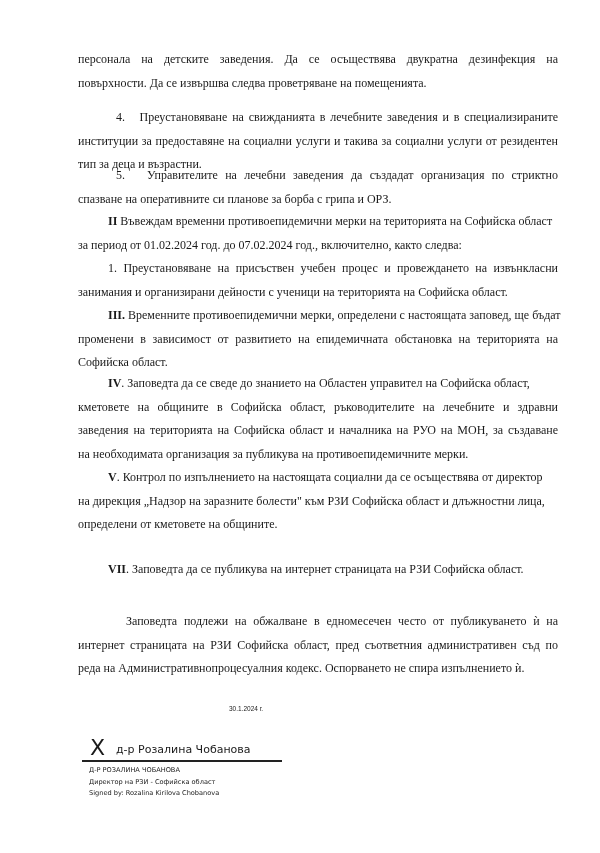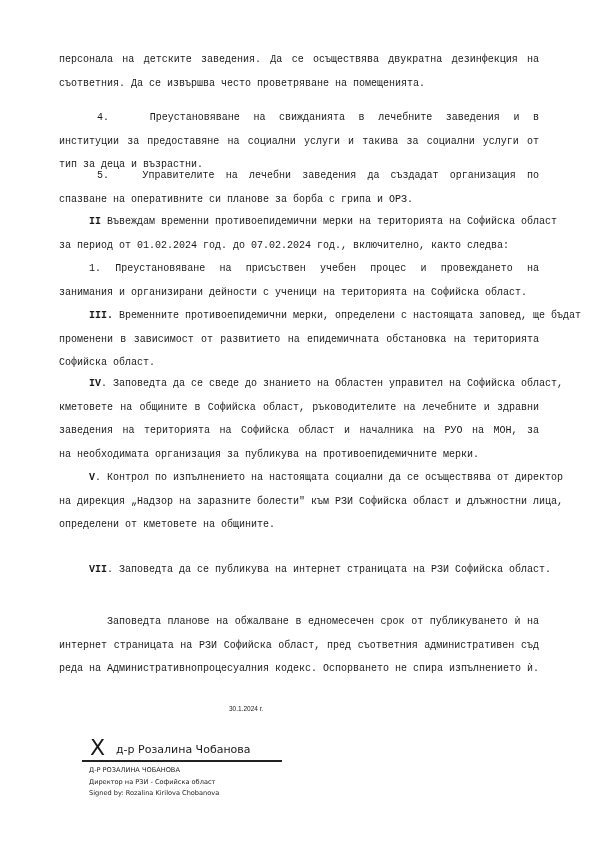--- a/index.html
+++ b/index.html
@@ -1,41 +1,41 @@
 <!DOCTYPE html>
 <html><head>
 <meta charset="utf-8">
 <style>
   html, body { margin: 0; padding: 0; background: #ffffff; }
   body { width: 600px; height: 853px; position: relative; overflow: hidden; color: #1a1a1a; }
   .page { position: absolute; left: 0; top: 0; width: 600px; height: 853px; background: #fff; }
   .txt {
-    position: absolute; left: 59px; width: 480px;
-    font-family: Liberation Mono, monospace; font-size: 10px; line-height: 23.5px;
+    position: absolute; left: 78px; width: 480px;
+    font-family: Liberation Serif, serif; font-size: 12px; line-height: 23.5px;
     text-align: justify; text-align-last: left;
   }
   .line { display: block; height: 23.5px; white-space: nowrap; }
   .just { text-align: justify; text-align-last: justify; white-space: normal; overflow: hidden; }
   .ind { padding-left: 38px; }
   .ind2 { padding-left: 30px; }
   b { font-weight: bold; }
   .date { position: absolute; left: 229px; top: 705px; font-family: "Liberation Sans", sans-serif; font-size: 6.5px; }
   .sig-x { position: absolute; left: 90px; top: 737px; font-family: "DejaVu Sans", sans-serif; font-size: 22px; line-height: 22px; }
   .sig-name { position: absolute; left: 116px; top: 743px; font-family: "DejaVu Sans", sans-serif; font-size: 11px; }
   .sig-line { position: absolute; left: 82px; top: 760px; width: 200px; height: 1.5px; background: #222; }
   .sig-info { position: absolute; left: 89px; top: 765px; font-family: "DejaVu Sans", sans-serif; font-size: 6.6px; line-height: 11.5px; color: #222; }
 </style>
 </head>
 <body>
 
 <div class="page">
 
   <div class="txt" style="top:48px;">
     <span class="line just">персонала на детските заведения. Да се осъществява двукратна дезинфекция на</span>
-    <span class="line">съответния. Да се извършва често проветряване на помещенията.</span>
+    <span class="line">повърхности. Да се извършва следва проветряване на помещенията.</span>
   </div>
 
   <div class="txt" style="top:106px;">
     <span class="line just ind"><span>4.</span>&nbsp;&nbsp;&nbsp;<span>Преустановяване на свижданията в лечебните заведения и в специализираните</span></span>
     <span class="line just">институции за предоставяне на социални услуги и такива за социални услуги от резидентен</span>
     <span class="line">тип за деца и възрастни.</span>
   </div>
 
   <div class="txt" style="top:164px;">
     <span class="line just ind"><span>5.</span>&nbsp;&nbsp;&nbsp;<span>Управителите на лечебни заведения да създадат организация по стриктно</span></span>
@@ -67,21 +67,21 @@
     <span class="line">на дирекция „Надзор на заразните болести" към РЗИ Софийска област и длъжностни лица,</span>
     <span class="line">определени от кметовете на общините.</span>
   </div>
 
 
   <div class="txt" style="top:558px;">
     <span class="line ind2"><b>VII</b><span>. Заповедта да се публикува на интернет страницата на РЗИ Софийска област.</span></span>
   </div>
 
   <div class="txt" style="top:610px;">
-    <span class="line just ind2" style="padding-left:48px;">Заповедта планове на обжалване в едномесечен срок от публикуването ѝ на</span>
+    <span class="line just ind2" style="padding-left:48px;">Заповедта подлежи на обжалване в едномесечен често от публикуването ѝ на</span>
     <span class="line just">интернет страницата на РЗИ Софийска област, пред съответния административен съд по</span>
     <span class="line">реда на Административнопроцесуалния кодекс. Оспорването не спира изпълнението ѝ.</span>
   </div>
 
   <div class="date">30.1.2024 г.</div>
 
   <div class="sig-x">X</div>
   <div class="sig-name">д-р Розалина Чобанова</div>
   <div class="sig-line"></div>
   <div class="sig-info">

